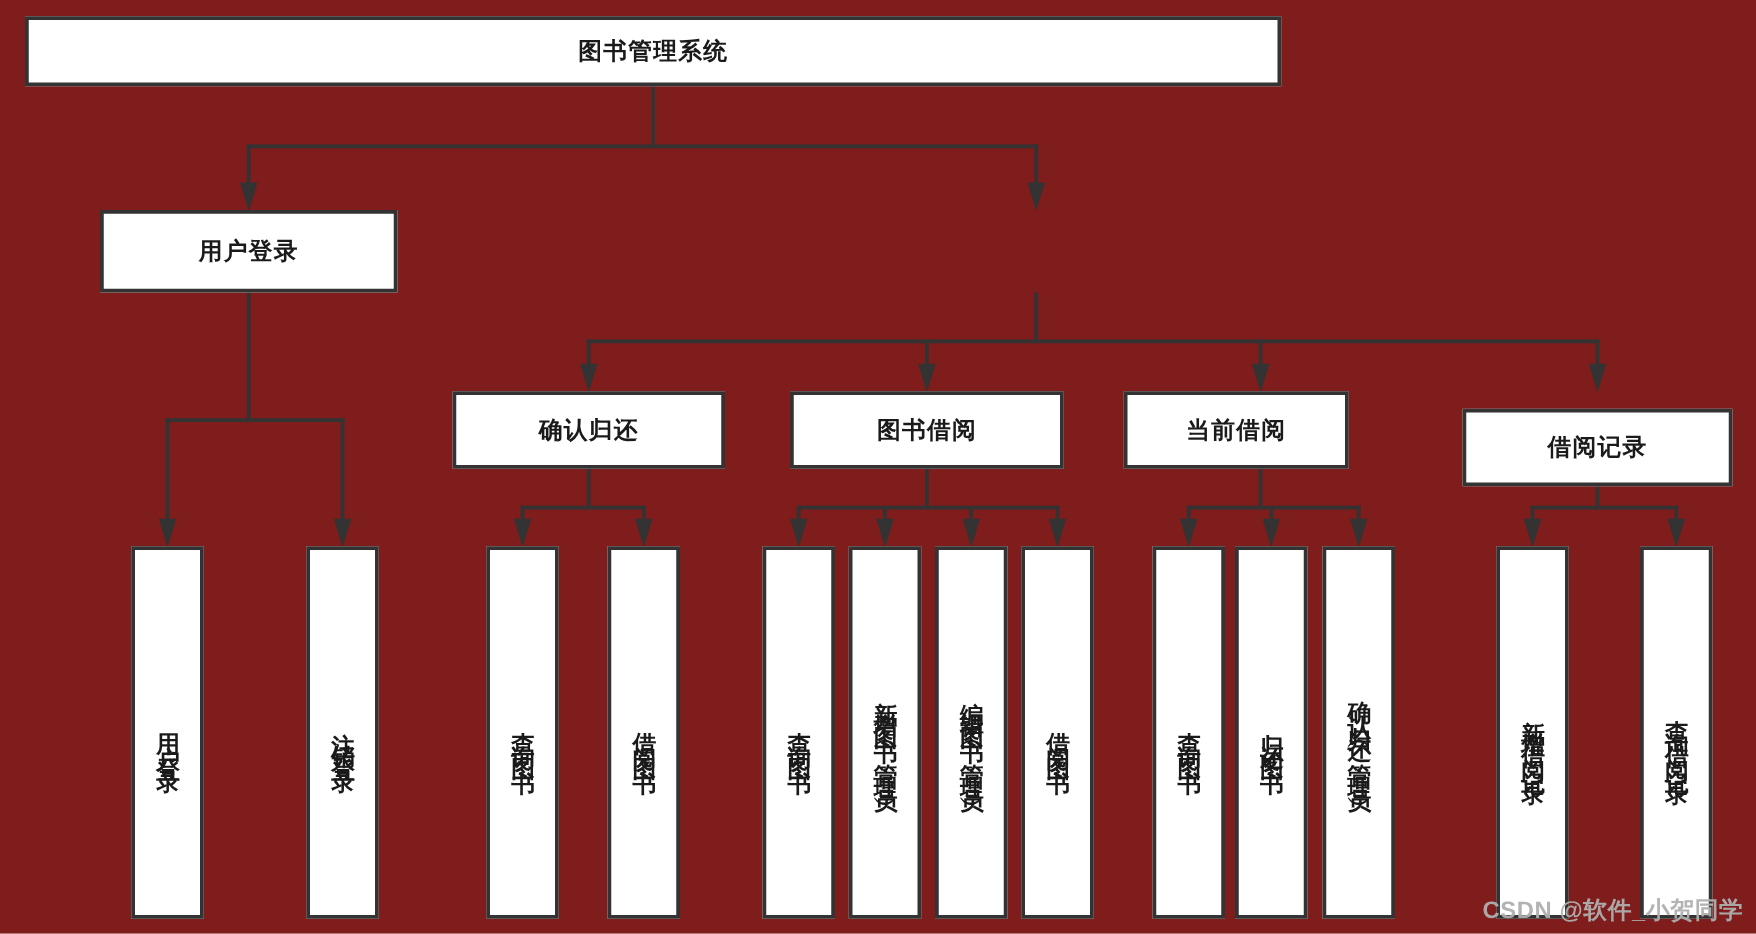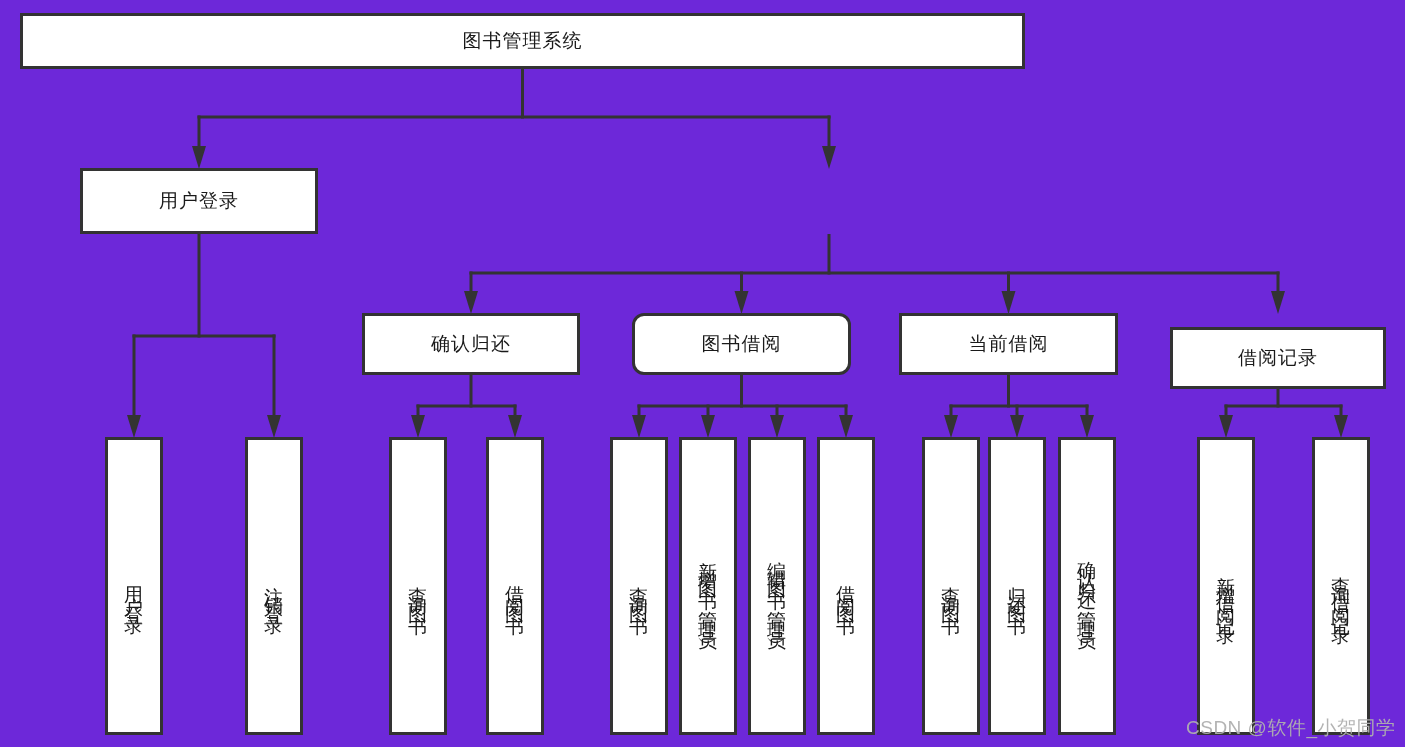--- a/index.html
+++ b/index.html
@@ -5,22 +5,23 @@
   html, body {
     margin: 0;
     padding: 0;
     background: #ffffff;
     font-family: "Liberation Sans", sans-serif;
   }
   #canvas {
     position: relative;
     width: 1405px;
     height: 747px;
-    background: #6d28d9;
+    background: #7f1d1d;
     overflow: hidden;
+    font-weight: bold;
   }
   #connectors {
     position: absolute;
     left: 0;
     top: 0;
     pointer-events: none;
   }
   .node {
     position: absolute;
     box-sizing: border-box;
@@ -141,24 +142,24 @@
     <span class="label">图书管理系统</span>
   </div>
 
   <div class="node hbox" style="left:80px; top:168px; width:238px; height:66px;">
     <span class="label">用户登录</span>
   </div>
 
   <div class="node hbox" style="left:362px; top:313px; width:218px; height:62px;">
     <span class="label">确认归还</span>
   </div>
-  <div class="node hbox" style="left:632px; top:313px; width:219px; height:62px;border-radius:12px;">
+  <div class="node hbox" style="left:632px; top:313px; width:219px; height:62px;">
     <span class="label">图书借阅</span>
   </div>
-  <div class="node hbox" style="left:899px; top:313px; width:219px; height:62px;">
+  <div class="node hbox" style="left:899px; top:313px; width:180px; height:62px;">
     <span class="label">当前借阅</span>
   </div>
   <div class="node hbox" style="left:1170px; top:327px; width:216px; height:62px;">
     <span class="label">借阅记录</span>
   </div>
 
   <div class="node vbox" style="left:105px; top:437px; width:58px; height:298px;">
     <span class="label">用户登录</span>
   </div>
   <div class="node vbox" style="left:245px; top:437px; width:58px; height:298px;">

